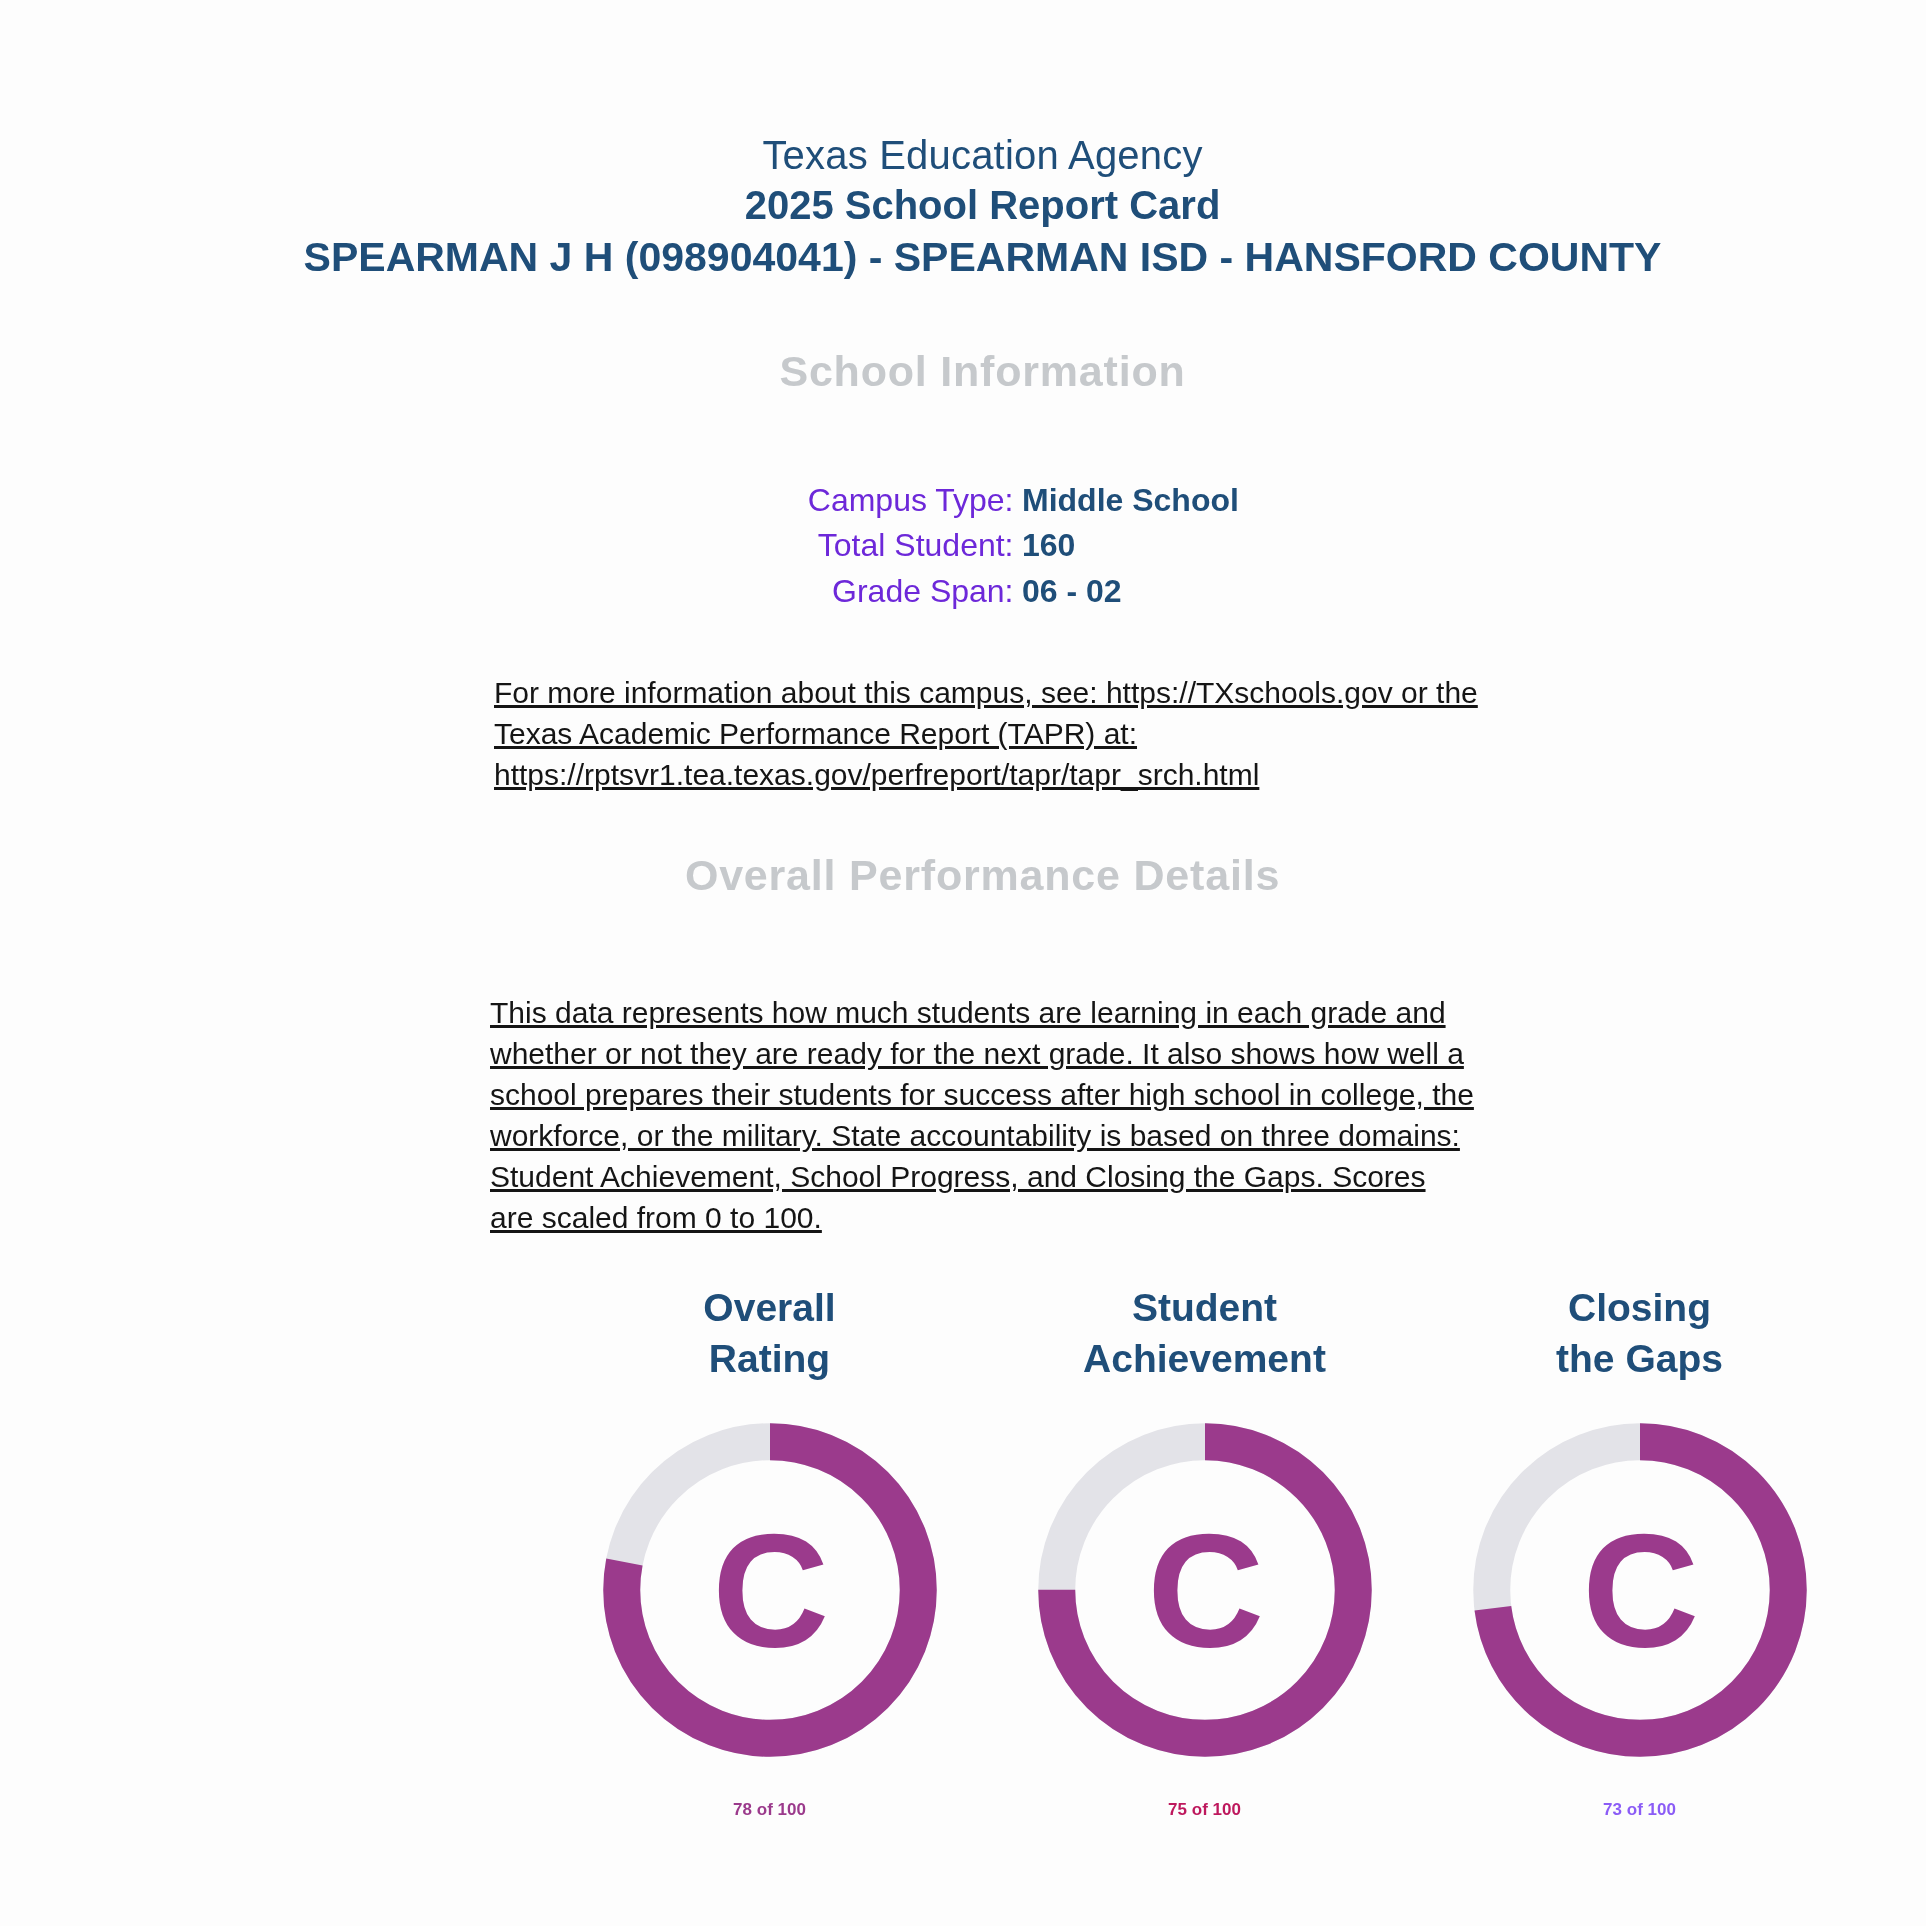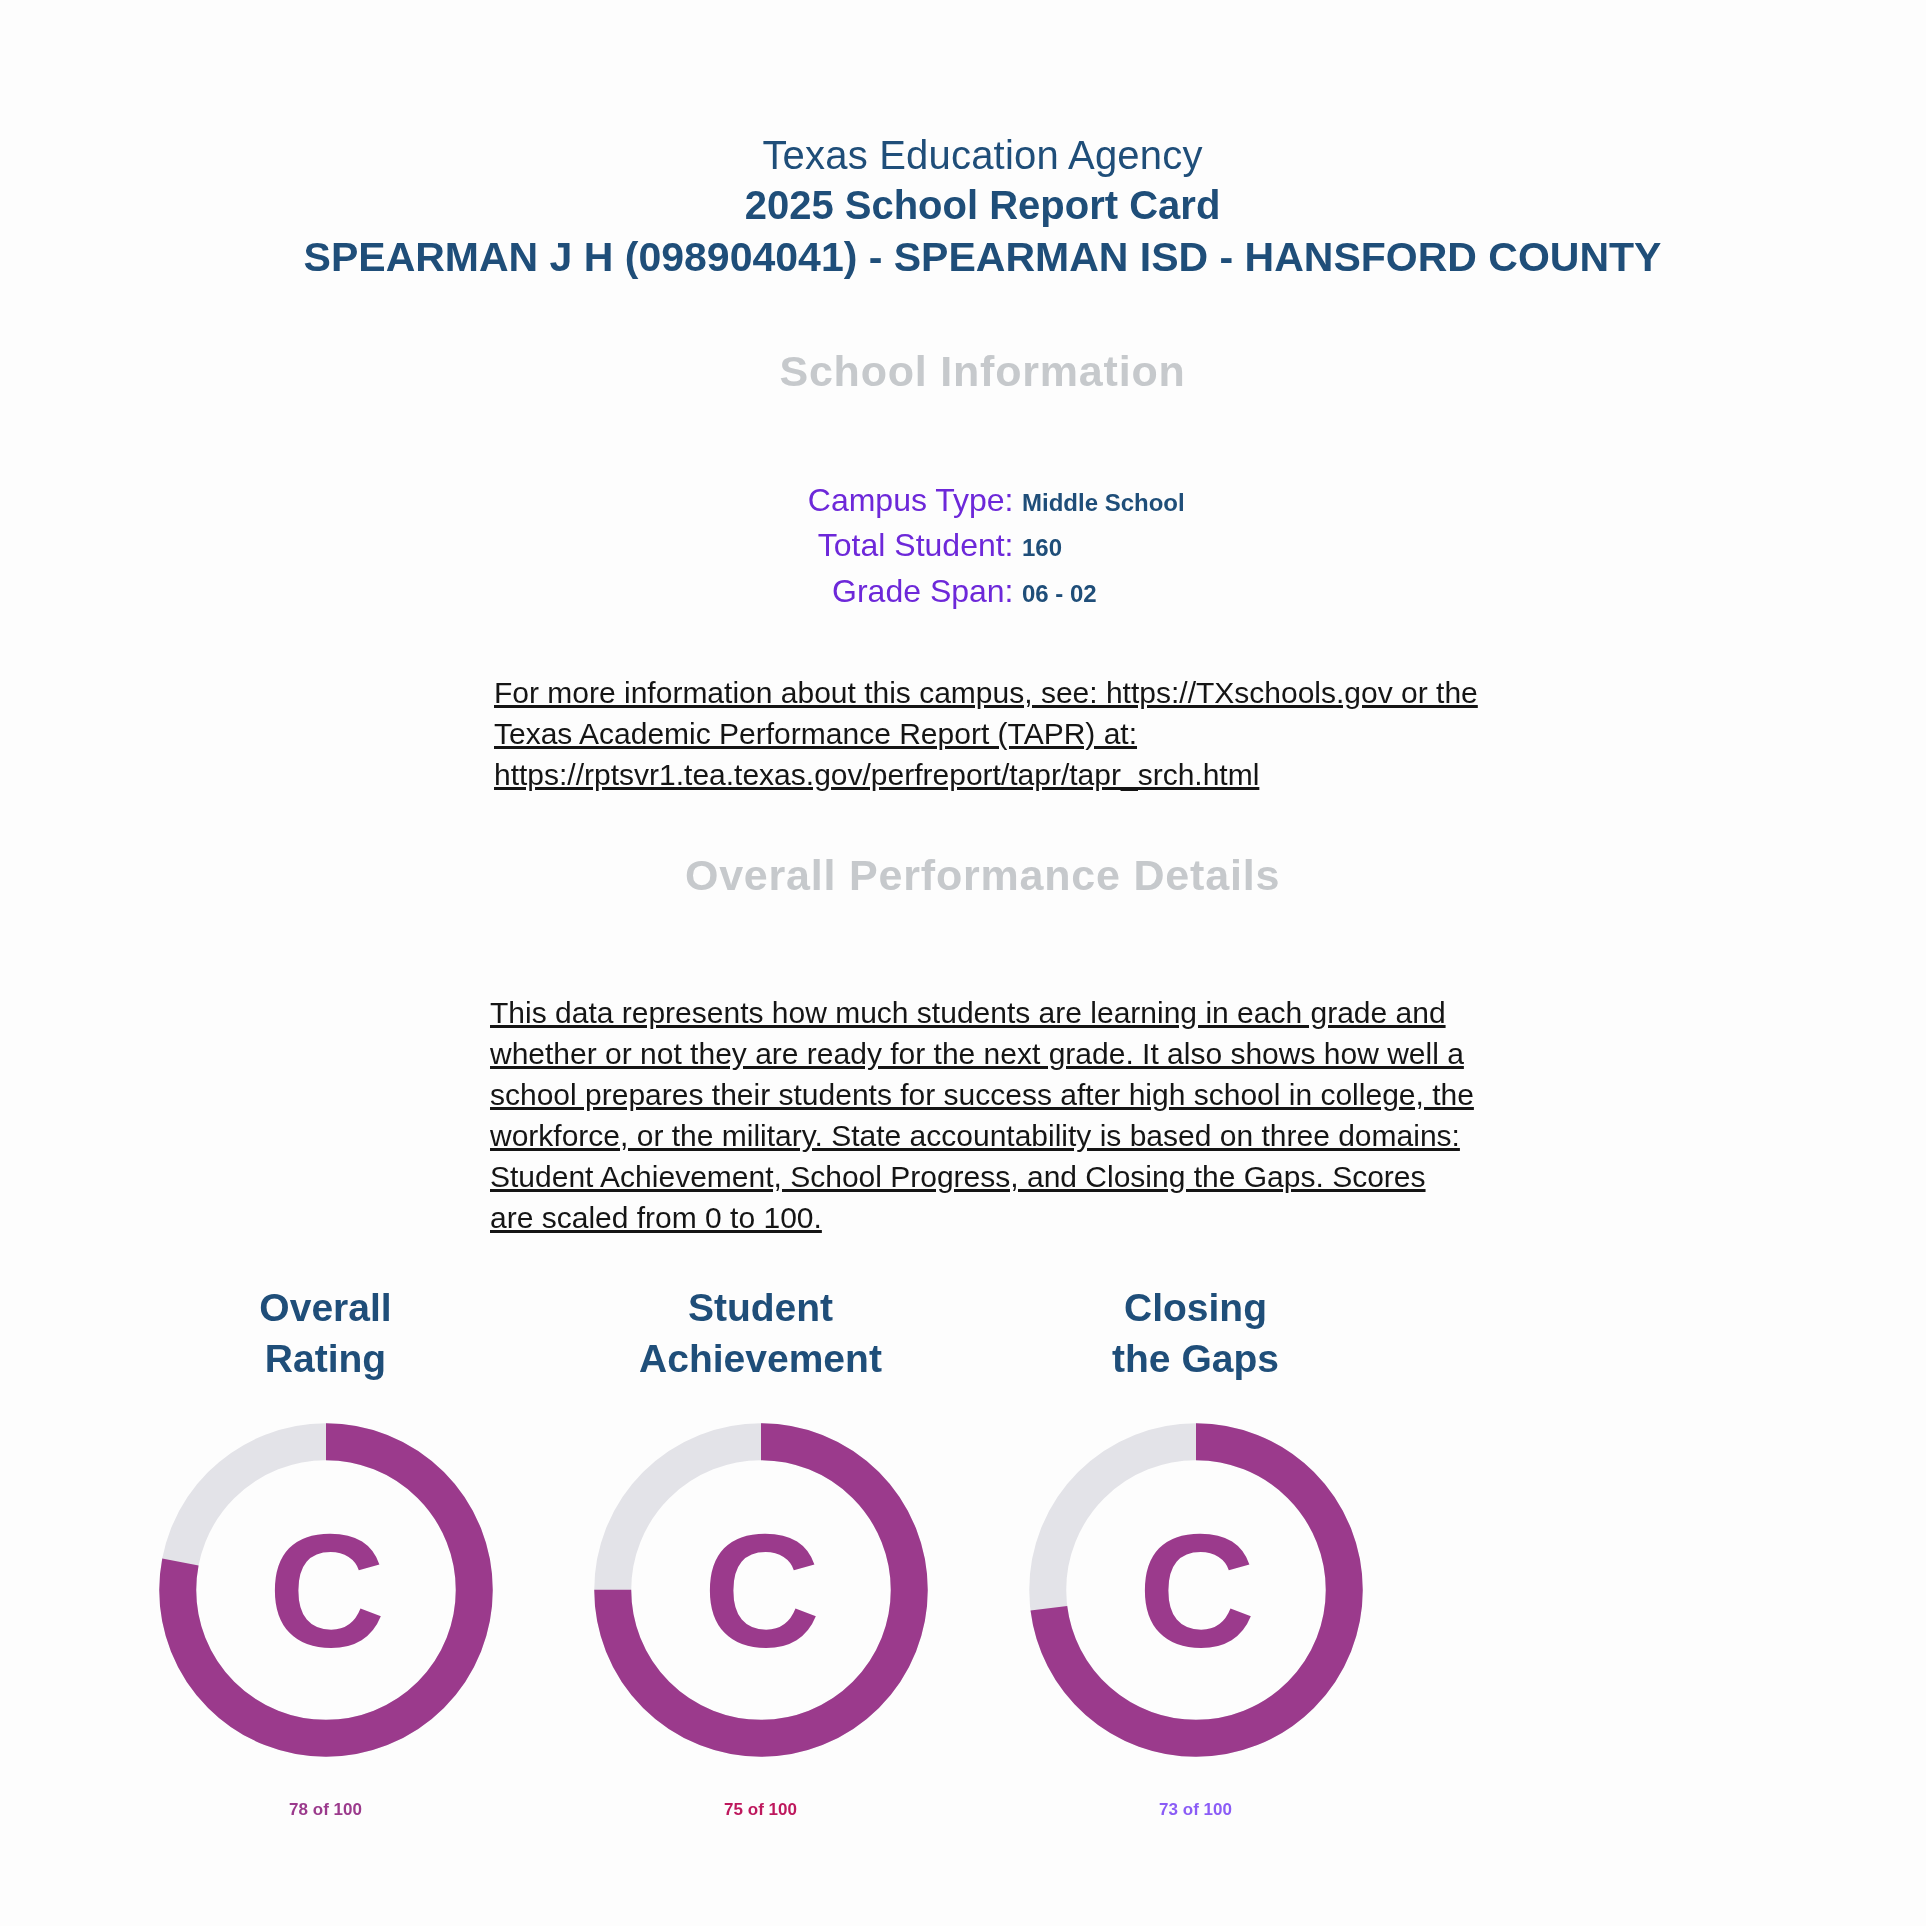--- a/index.html
+++ b/index.html
@@ -87,21 +87,21 @@
     flex: 0 0 270px;
     text-align: right;
     font-size: 32px;
     color: #6d28d9;
     padding-right: 8.5px;
     white-space: nowrap;
   }
   .info-value {
     flex: 1 1 auto;
     text-align: left;
-    font-size: 24px;
+    font-size: 32px;
     font-weight: bold;
     color: #1F4E79;
     white-space: nowrap;
   }
 
   
   .body-para {
     position: absolute;
     font-size: 30px;
     line-height: 1.37;
@@ -117,24 +117,24 @@
   #para-overall-desc {
     top: 992px;
     left: 490px;
     width: 986px;
   }
 
   
   .gauges {
     position: absolute;
     top: 1283px;
-    left: 108px;
+    left: 85px;
     width: 1772px;
     display: flex;
-    justify-content: flex-start;
+    justify-content: flex-end;
   }
   .gauge-col {
     width: 435px;
     display: flex;
     flex-direction: column;
     align-items: center;
   }
   .gauge-title {
     font-size: 39px;
     font-weight: bold;

